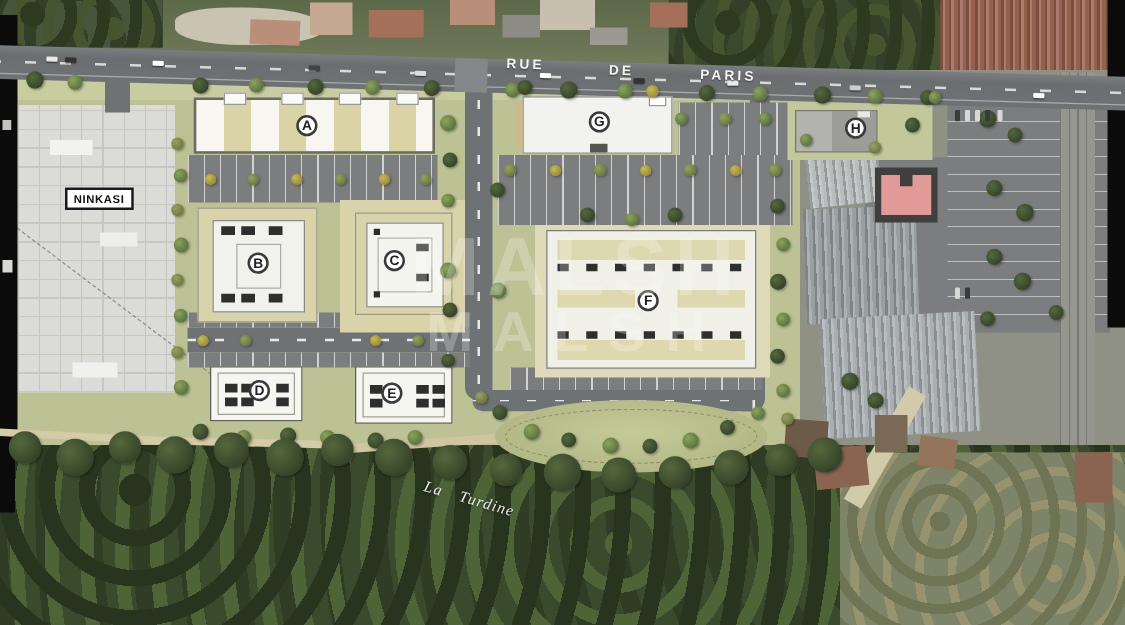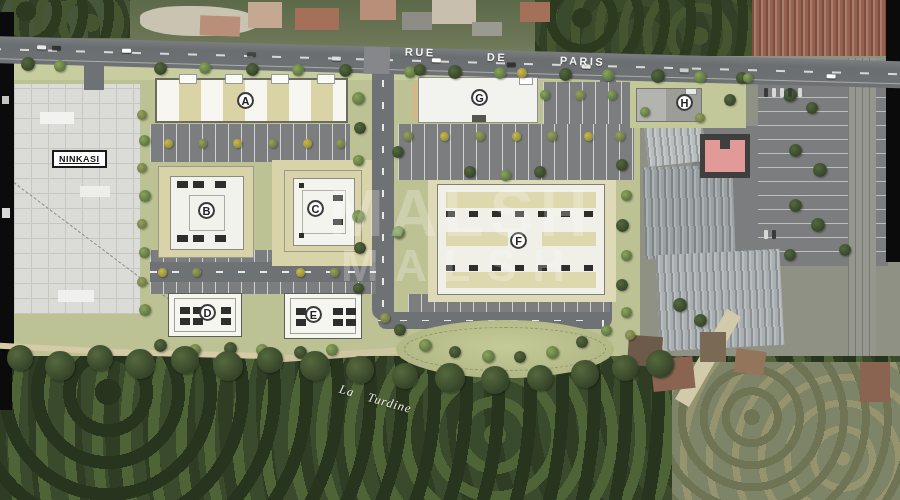--- a/index.html
+++ b/index.html
@@ -42,21 +42,21 @@
      repeating-linear-gradient(0deg,#c7c7c2 0 1px,transparent 1px 15px);}
   
   .marker{width:17px;height:17px;border-radius:50%;background:rgba(255,255,255,.96);
     border:2px solid #3a3a3a;color:#222;font-weight:bold;font-size:11px;
     display:flex;align-items:center;justify-content:center;box-sizing:border-box;
     position:absolute;z-index:30;}
   
   .streetword{position:absolute;color:#f4f4f2;font-weight:bold;font-size:11px;
     letter-spacing:2.5px;transform:rotate(2deg);text-shadow:0 1px 1px rgba(0,0,0,.4);z-index:25;}
   .sitebox{left:52px;top:150px;background:#fff;border:2px solid #1a1a1a;
-    padding:2px 5px;font-size:9px;font-weight:bold;letter-spacing:.5px;color:#111;z-index:25;text-decoration:underline;}
+    padding:2px 5px;font-size:9px;font-weight:bold;letter-spacing:.5px;color:#111;z-index:25;}
   .river{left:338px;top:392px;color:#eaeae4;font-family:"Liberation Serif",serif;
     font-style:italic;font-size:12.5px;letter-spacing:1px;word-spacing:10px;
     transform:rotate(16deg);text-shadow:0 1px 2px rgba(0,0,0,.6);z-index:25;}
   .watermark{left:296px;top:182px;width:330px;text-align:center;z-index:40;
     color:rgba(255,255,255,.24);font-weight:bold;line-height:.95;pointer-events:none;}
   .watermark .l1{font-size:66px;letter-spacing:6px;}
   .watermark .l2{font-size:45px;letter-spacing:16px;}
   .blackstrip{background:#0b0b0b;}
   .unit{position:absolute;background:#2e2e2c;}
   .ridged{background-image:repeating-linear-gradient(90deg,rgba(0,0,0,.18) 0 2px,rgba(255,255,255,.18) 2px 4px,transparent 4px 7px);}

